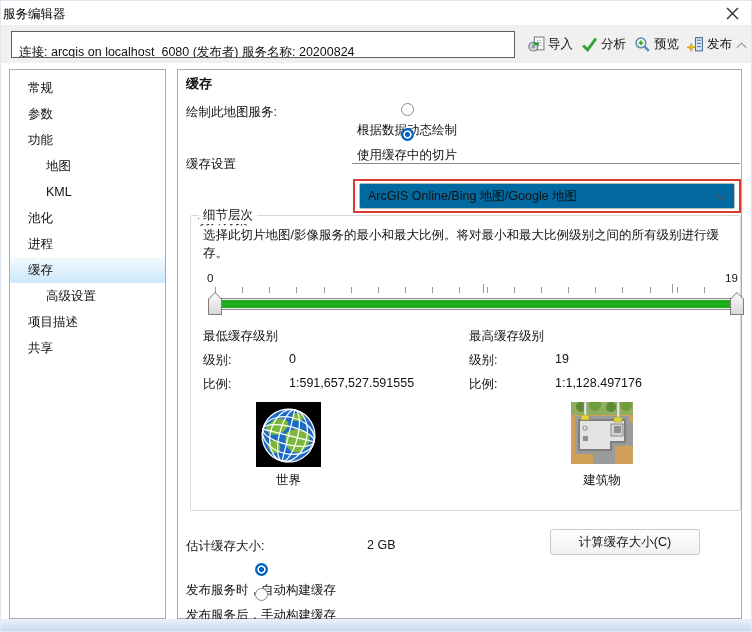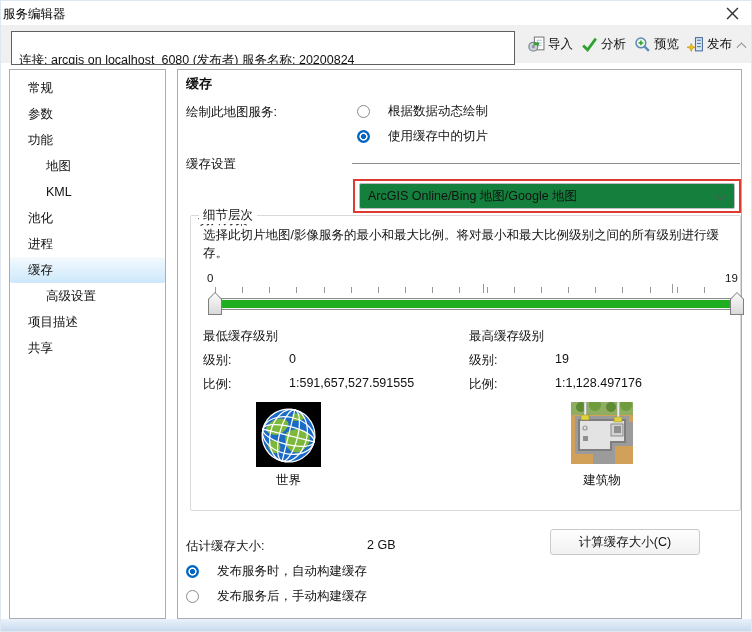--- a/index.html
+++ b/index.html
@@ -11,52 +11,52 @@
     border:1px solid #dfe8f2;
   }
   
   .titlebar { position:absolute; top:0; left:0; right:0; height:40px; background:#fff; }
   .title-text { position:absolute; left:2px; top:5px; font-size:12.5px; color:#000; }
   .close-btn { position:absolute; right:6px; top:2px; width:26px; height:20px;
     display:flex; align-items:center; justify-content:center; cursor:default; }
   
   .toolbar { position:absolute; top:24px; left:0; right:0; height:38px; background:#f0f0f0; }
   .conn-field { position:absolute; left:10px; top:6px; width:504px; height:27px;
-    background:#fff; border:1px solid #5f5f5f; line-height:25px; padding:16px 7px;
+    background:#fff; border:1px solid #5f5f5f; line-height:25px; padding:8px 7px;
     white-space:nowrap; overflow:hidden; }
   .tool-buttons { position:absolute; right:6px; top:6px; height:27px;
     display:flex; align-items:center; gap:4px; }
   .tool-btn { display:flex; align-items:center; gap:3px; padding:2px 2px; }
   .tool-btn svg { display:block; }
   .chev { display:inline-block; width:7px; height:7px;
     border-right:1.6px solid #8a8a8a; border-bottom:1.6px solid #8a8a8a; }
   .chev-up { transform:rotate(-135deg) translate(-2px,-2px); }
   .chev-down { transform:rotate(45deg); border-color:#555; }
   
   .sidebar { position:absolute; left:8px; top:68px; width:157px; height:550px;
     background:#fff; border:1px solid #acacac; padding-top:5px; }
   .side-item { height:26px; line-height:26px; padding-left:18px; cursor:default; white-space:nowrap; }
   .side-item.indent { padding-left:36px; }
   .side-item.selected { background:linear-gradient(#f4fafe, #cde8fa); border-radius:2px; }
   .main { position:absolute; left:176px; top:68px; width:565px; height:550px;
     background:#fff; border:1px solid #acacac; }
   
   .heading { position:absolute; left:8px; top:5px; font-weight:bold; font-size:13px; }
   .draw-label { position:absolute; left:8px; top:34px; }
-  .radio-row { position:absolute; display:flex; align-items:center; gap:18px; white-space:nowrap; }
+  .radio-row { position:absolute; display:flex; align-items:center; gap:6px; white-space:nowrap;flex-direction:column; }
   .radio { width:13px; height:13px; border-radius:50%; background:#fff; border:1px solid #8a8a8a; flex:0 0 auto; }
   .radio.sel { border:none;
     background:radial-gradient(circle at 50% 50%, #0066c4 0 2.2px, #ffffff 2.9px 3.8px, #0066c4 4.4px 100%); }
   .cache-settings-label { position:absolute; left:8px; top:86px; }
   .hline { position:absolute; left:174px; top:93px; width:388px; height:0; border-top:1px solid #8d8d8d; }
   .red-box { position:absolute; left:175px; top:109px; width:388px; height:34px;
     border:2px solid #de3b30; pointer-events:none; }
   .tiling-label { position:absolute; left:20px; top:118px;margin-top:24px; }
   .combo { position:absolute; left:181px; top:113px; width:376px; height:26px;
-    background:#15803d; border:1px solid #bdbdbd; border-radius:2px;
+    background:#0369a1; border:1px solid #bdbdbd; border-radius:2px;
     line-height:24px; padding:0 24px 3px 8px; white-space:nowrap; overflow:hidden; }
   .combo .chev-down { position:absolute; right:10px; top:8px; }
   
   .groupbox { position:absolute; left:12px; top:145px; width:551px; height:296px;
     border:1px solid #d9d9d9; border-radius:2px; }
   .group-legend { position:absolute; left:8px; top:-9px; background:#fff; padding:0 4px; }
   .group-desc { position:absolute; left:12px; top:11px; width:522px; line-height:1.4; }
   .slider { position:absolute; left:0; top:56px; width:551px; height:50px; }
   .slider-min-label { position:absolute; left:16px; top:0; font-size:11.5px; }
   .slider-max-label { position:absolute; left:534px; top:0; font-size:11.5px; }

